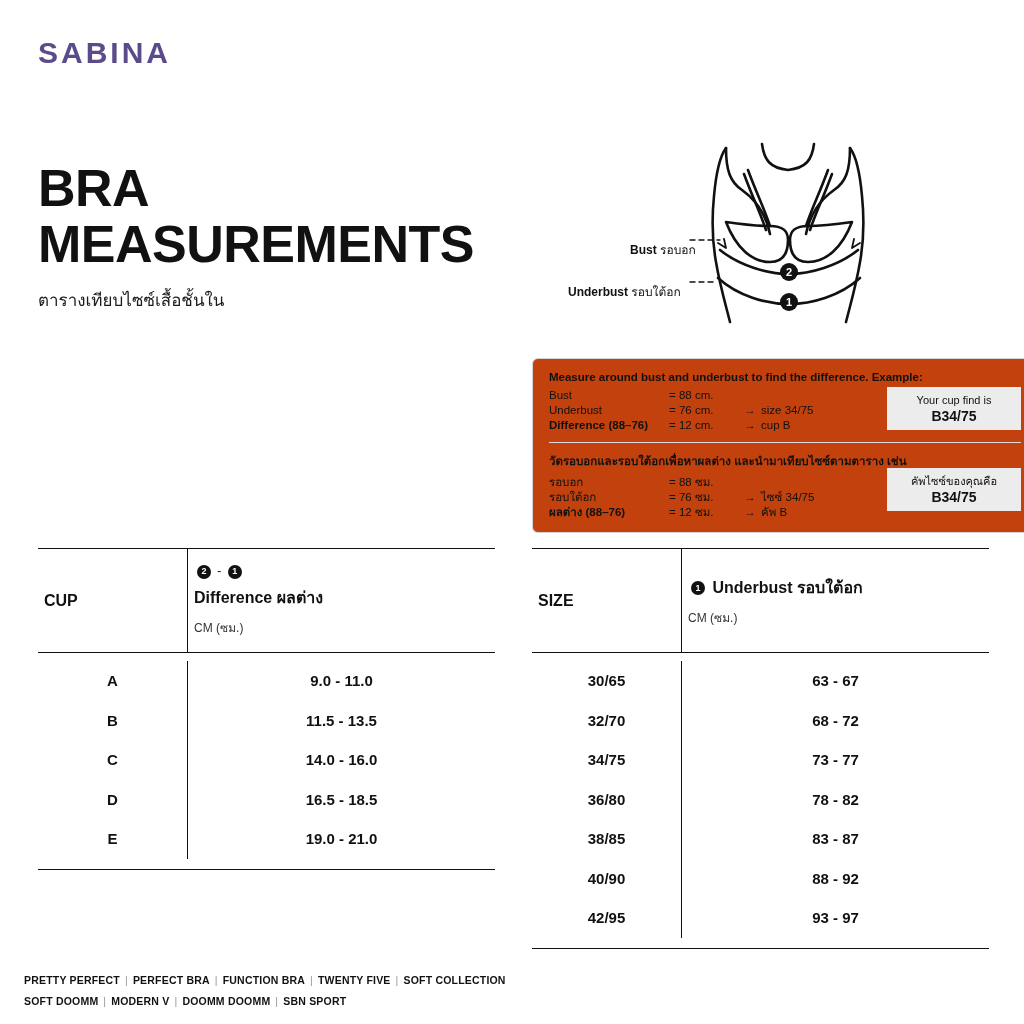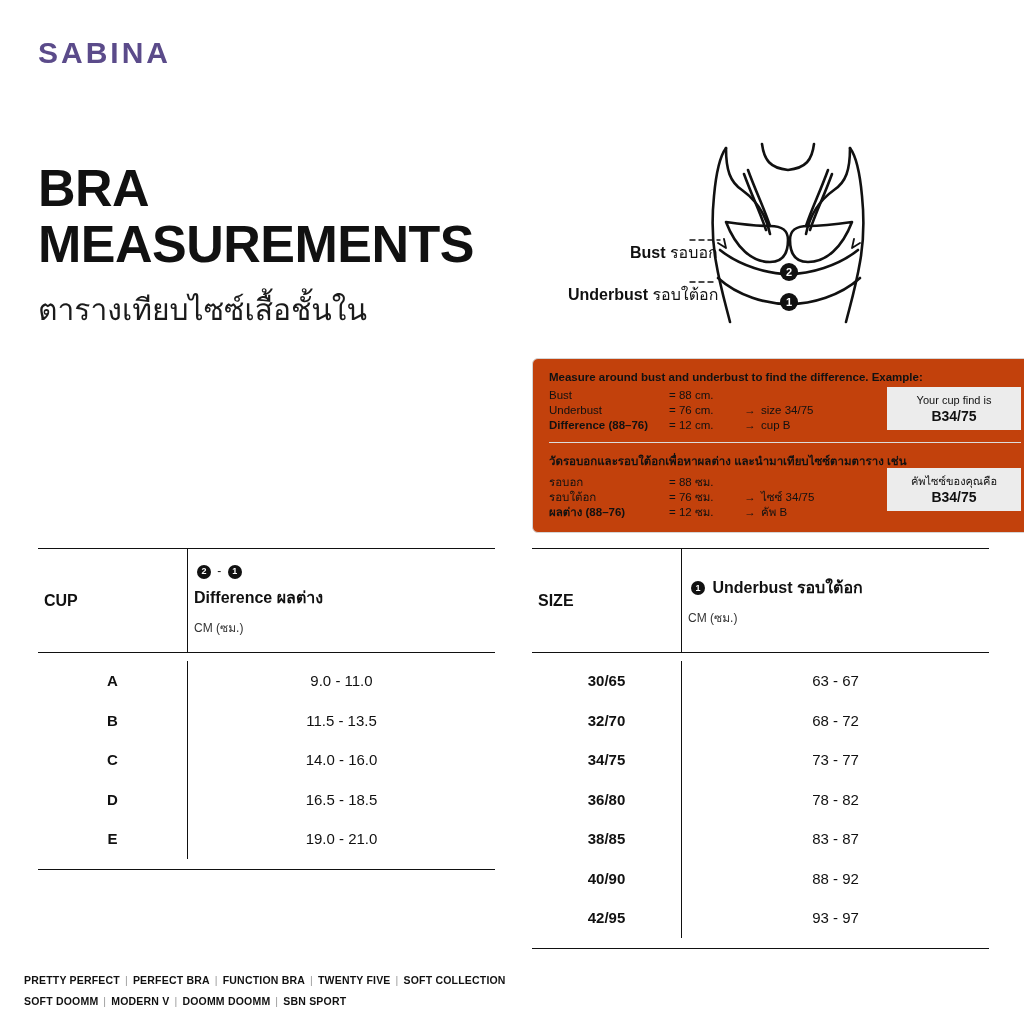--- a/index.html
+++ b/index.html
@@ -35,37 +35,37 @@
   }
   .title-line {
     font-size: 52px;
     font-weight: 700;
     line-height: 1.08;
     letter-spacing: -0.5px;
     color: #111;
   }
   .subtitle {
     margin-top: 14px;
-    font-size: 30px;
+    font-size: 17px;
     font-weight: 400;
     color: #1b1b1b;
   }
 
   
   .illo {
     position: absolute;
     left: 530px;
     top: 130px;
     width: 460px;
     height: 210px;
   }
   .illo svg { display: block; }
   .illo-label {
     position: absolute;
-    font-size: 16px;
+    font-size: 12px;
     color: #111;
     white-space: nowrap;
   }
   .illo-label b { font-weight: 700; }
   .lbl-bust { left: 100px; top: 110px; }
   .lbl-underbust { left: 38px; top: 152px; }
 
   
   .example-box {
     position: absolute;
@@ -179,21 +179,21 @@
     display: flex;
     align-items: center;
     justify-content: center;
   }
   .td-val {
     width: 307px;
     display: flex;
     align-items: center;
     justify-content: center;
     height: 100%;
-    font-weight: 400;
+    font-weight: 700;
   }
   .tbody { padding: 8px 0 10px; }
 
   .circ {
     display: inline-flex;
     align-items: center;
     justify-content: center;
     width: 14px;
     height: 14px;
     border-radius: 50%;

